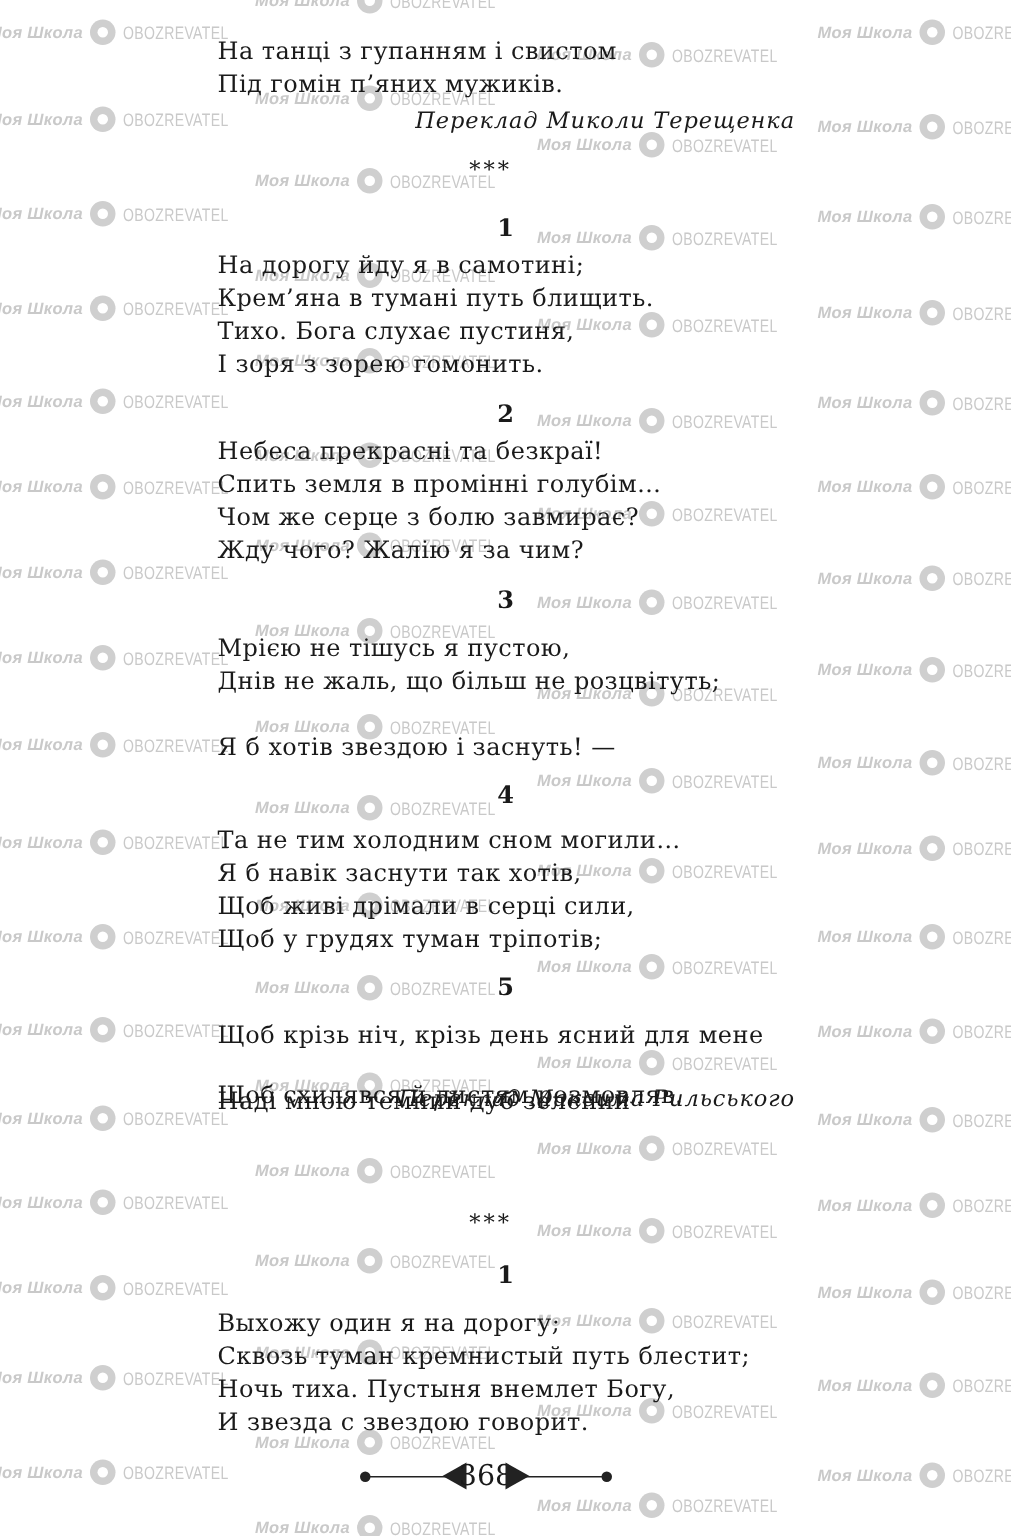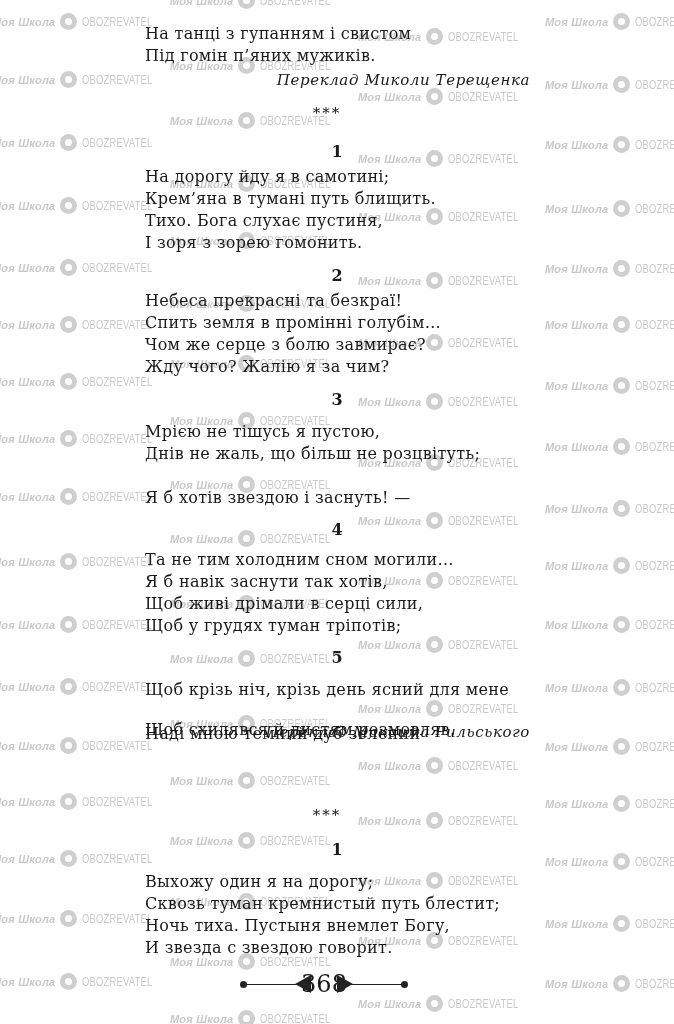--- a/index.html
+++ b/index.html
@@ -21,21 +21,21 @@
   .credit { position:absolute; right:144px; font-style:italic; font-size:15px; letter-spacing:0.6px; white-space:nowrap; }
   .center { position:absolute; left:0; width:674px; text-align:center; font-size:16px; font-weight:bold; }
   .stars { position:absolute; left:0; width:654px; text-align:center; font-size:15px; letter-spacing:2px; }
   .footer { position:absolute; top:972px; left:240px; width:168px; height:24px; }
   .footer .rule-l { position:absolute; left:4px; top:12px; width:54px; height:1px; background:#222; }
   .footer .rule-r { position:absolute; right:4px; top:12px; width:54px; height:1px; background:#222; }
   .footer .dot-l { position:absolute; left:0; top:9px; width:7px; height:7px; border-radius:50%; background:#222; }
   .footer .dot-r { position:absolute; right:0; top:9px; width:7px; height:7px; border-radius:50%; background:#222; }
   .footer .arr-l { position:absolute; left:55px; top:3px; width:0; height:0; border-top:9px solid transparent; border-bottom:9px solid transparent; border-right:16px solid #222; }
   .footer .arr-r { position:absolute; right:55px; top:3px; width:0; height:0; border-top:9px solid transparent; border-bottom:9px solid transparent; border-left:16px solid #222; }
-  .footer .num { position:absolute; left:0; width:168px; top:0; text-align:center; font-size:24px; line-height:24px; }
+  .footer .num { position:absolute; left:0; width:168px; top:0; text-align:center; font-size:19px; line-height:24px; }
 </style>
 </head>
 <body>
 
 <div class="wm-layer">
 
   <div class="wm" style="left:-8px;top:13px">
       <span class="school">Моя Школа</span>
       <span class="logo"></span>
       <span class="brand">OBOZREVATEL</span>

